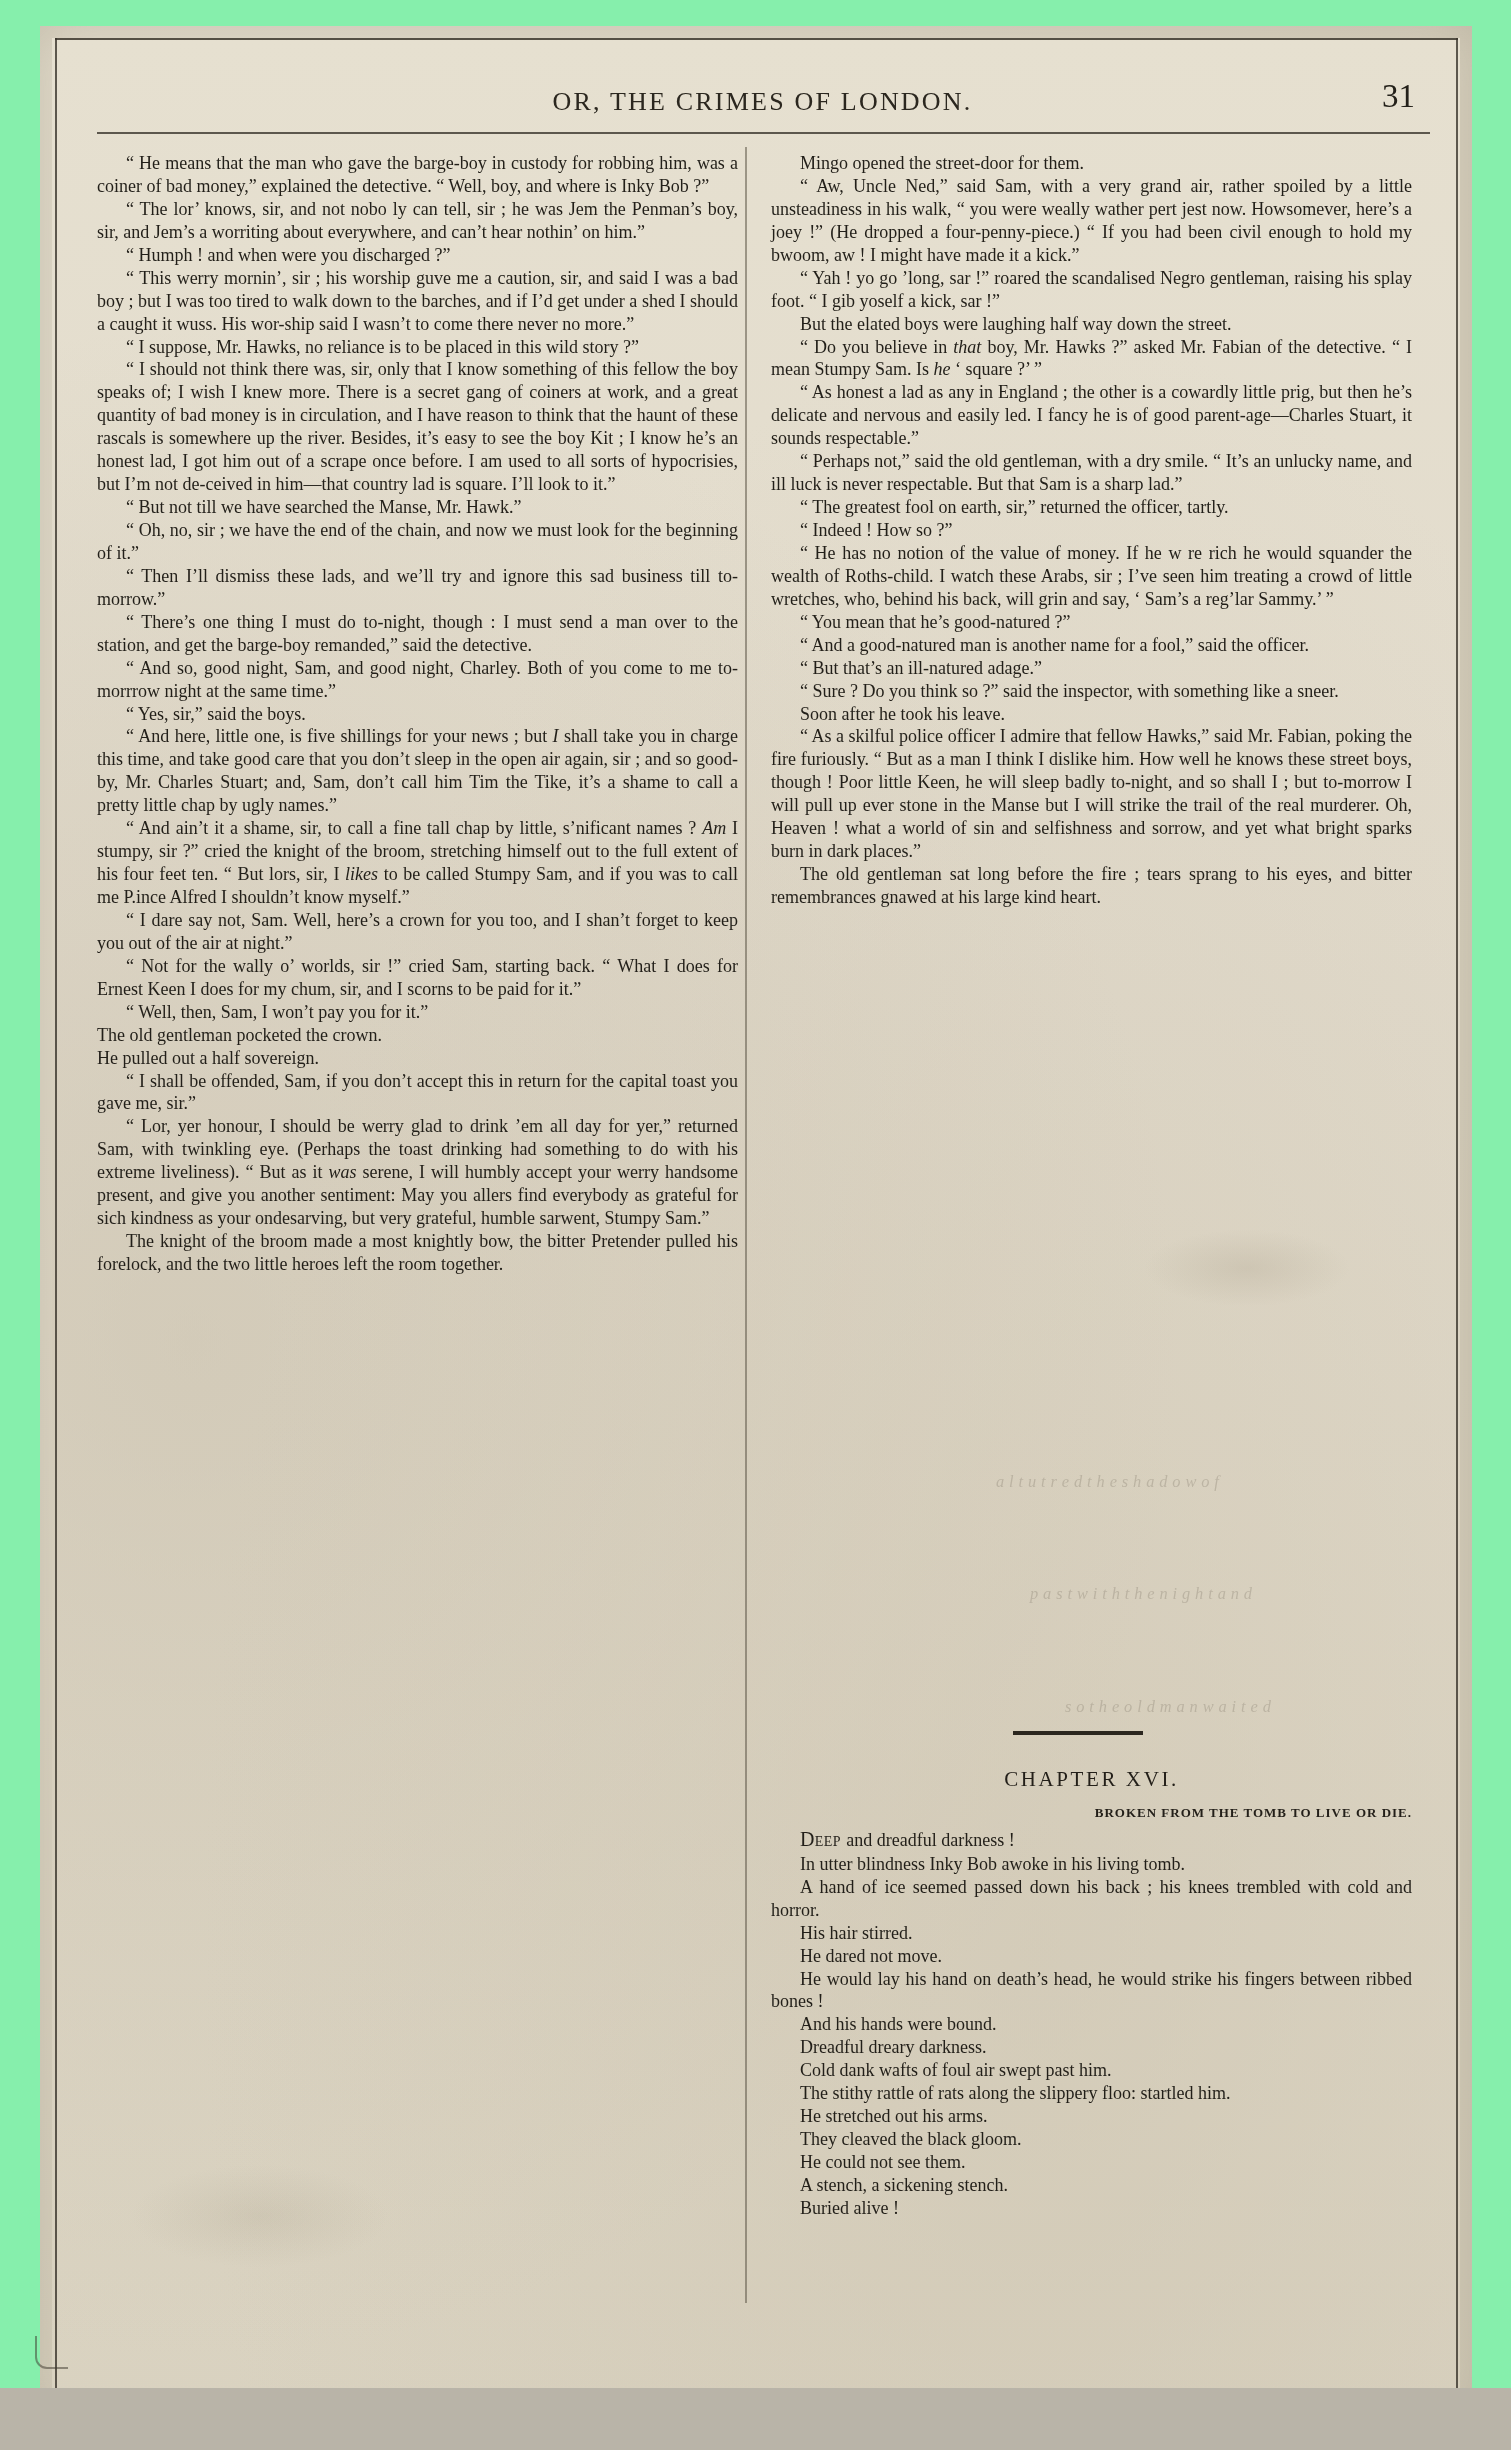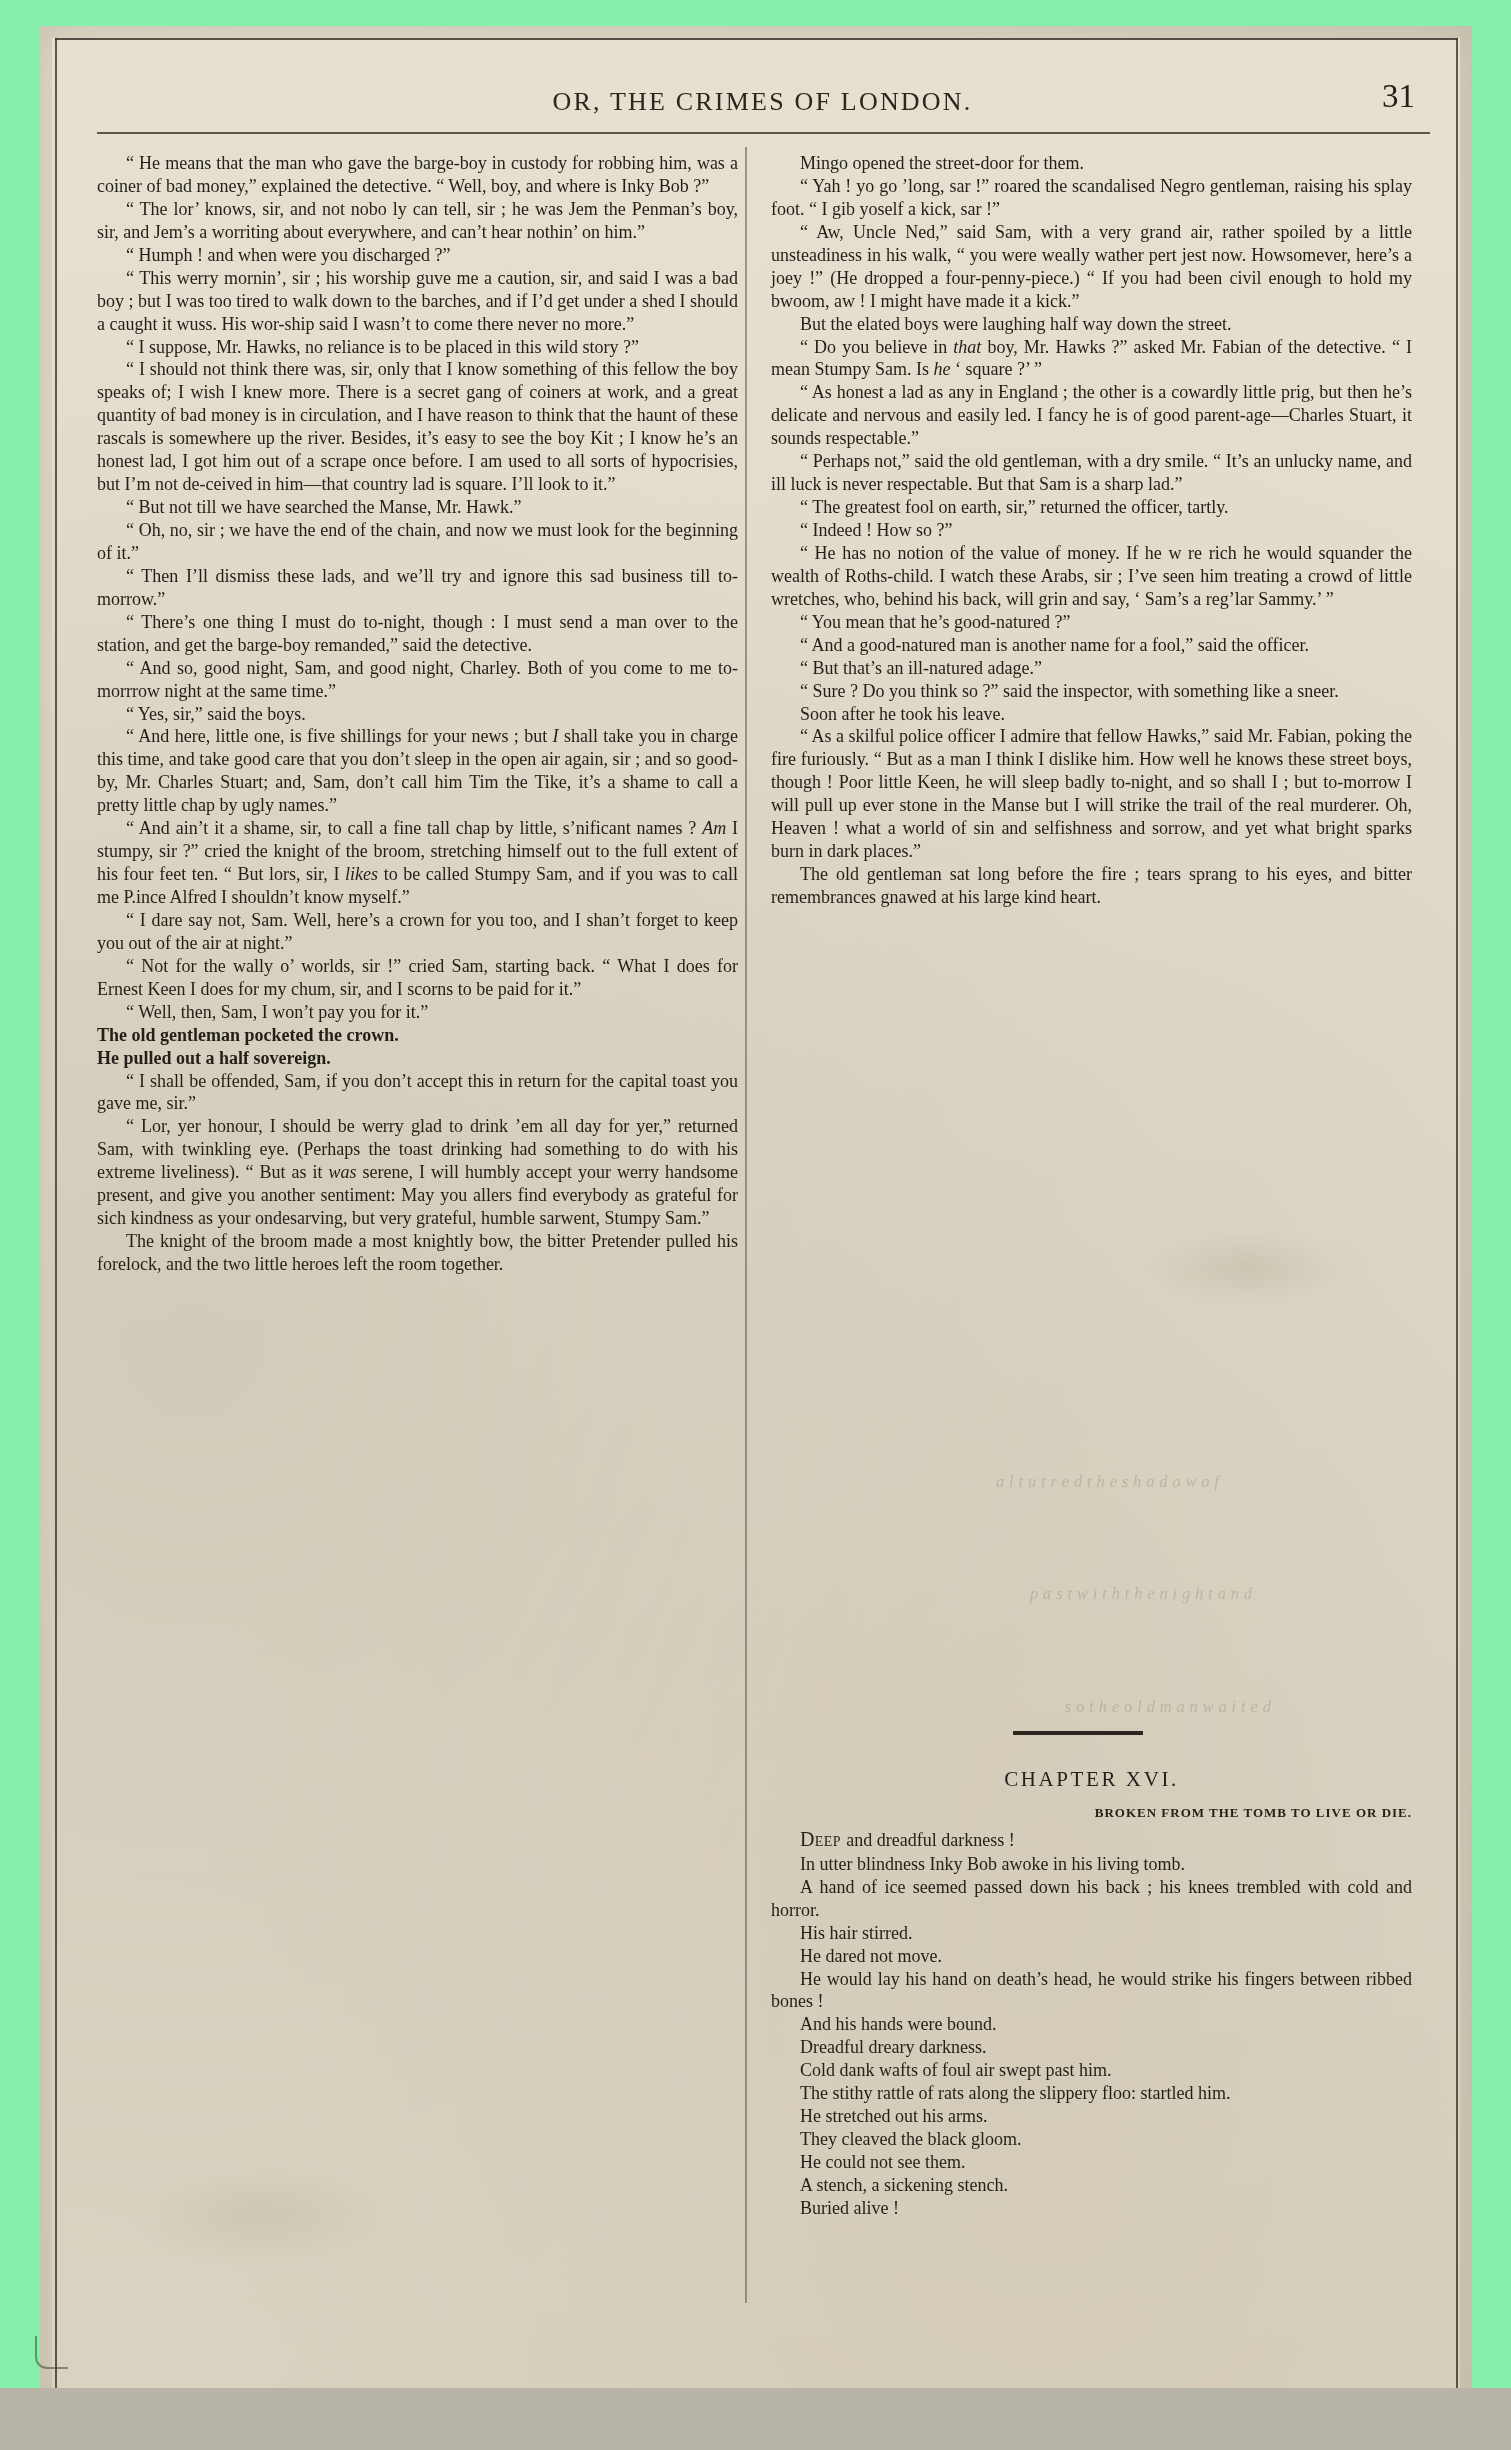--- a/index.html
+++ b/index.html
@@ -101,21 +101,21 @@
     text-align: justify;
     -webkit-hyphens: auto;
     hyphens: auto;
   }
   .col-left { left: 97px; }
   .col-right { left: 771px; }
   .column p {
     margin: 0;
     text-indent: 29px;
   }
-  .column p.noindent { text-indent: 0; font-weight: bold; }
+  .column p.noindent { text-indent: 0; }
   em { font-style: italic; }
   .chap-rule {
     position: absolute;
     left: 1013px;
     top: 1731px;
     width: 130px;
     height: 4.3px;
     background: #2b271f;
   }
   .chapter-title {
@@ -210,22 +210,22 @@
       <p>“ Well, then, Sam, I won’t pay you for it.”</p>
       <p class="noindent">The old gentleman pocketed the crown.</p>
       <p class="noindent">He pulled out a half sovereign.</p>
       <p>“ I shall be offended, Sam, if you don’t accept this in return for the capital toast you gave me, sir.”</p>
       <p>“ Lor, yer honour, I should be werry glad to drink ’em all day for yer,” returned Sam, with twinkling eye. (Perhaps the toast drinking had something to do with his extreme liveliness). “ But as it <em>was</em> serene, I will humbly accept your werry handsome present, and give you another sentiment: May you allers find everybody as grateful for sich kindness as your ondesarving, but very grateful, humble sarwent, Stumpy Sam.”</p>
       <p>The knight of the broom made a most knightly bow, the bitter Pretender pulled his forelock, and the two little heroes left the room together.</p>
     </div>
 
   <div class="column col-right" id="col-right">
       <p>Mingo opened the street-door for them.</p>
+      <p>“ Aw, Uncle Ned,” said Sam, with a very grand air, rather spoiled by a little unsteadiness in his walk, “ you were weally wather pert jest now. Howsomever, here’s a joey !” (He dropped a four-penny-piece.) “ If you had been civil enough to hold my bwoom, aw ! I might have made it a kick.”</p>
       <p>“ Yah ! yo go ’long, sar !” roared the scandalised Negro gentleman, raising his splay foot. “ I gib yoself a kick, sar !”</p>
-      <p>“ Aw, Uncle Ned,” said Sam, with a very grand air, rather spoiled by a little unsteadiness in his walk, “ you were weally wather pert jest now. Howsomever, here’s a joey !” (He dropped a four-penny-piece.) “ If you had been civil enough to hold my bwoom, aw ! I might have made it a kick.”</p>
       <p>But the elated boys were laughing half way down the street.</p>
       <p>“ Do you believe in <em>that</em> boy, Mr. Hawks ?” asked Mr. Fabian of the detective. “ I mean Stumpy Sam. Is <em>he</em> ‘ square ?’ ”</p>
       <p>“ As honest a lad as any in England ; the other is a cowardly little prig, but then he’s delicate and nervous and easily led. I fancy he is of good parent-age—Charles Stuart, it sounds respectable.”</p>
       <p>“ Perhaps not,” said the old gentleman, with a dry smile. “ It’s an unlucky name, and ill luck is never respectable. But that Sam is a sharp lad.”</p>
       <p>“ The greatest fool on earth, sir,” returned the officer, tartly.</p>
       <p>“ Indeed ! How so ?”</p>
       <p>“ He has no notion of the value of money. If he w re rich he would squander the wealth of Roths-child. I watch these Arabs, sir ; I’ve seen him treating a crowd of little wretches, who, behind his back, will grin and say, ‘ Sam’s a reg’lar Sammy.’ ”</p>
       <p>“ You mean that he’s good-natured ?”</p>
       <p>“ And a good-natured man is another name for a fool,” said the officer.</p>
       <p>“ But that’s an ill-natured adage.”</p>

